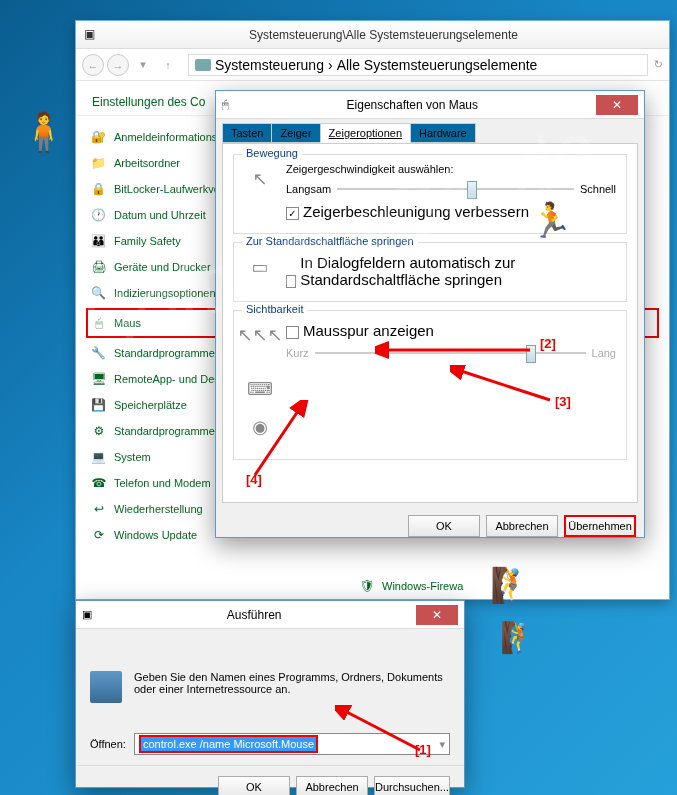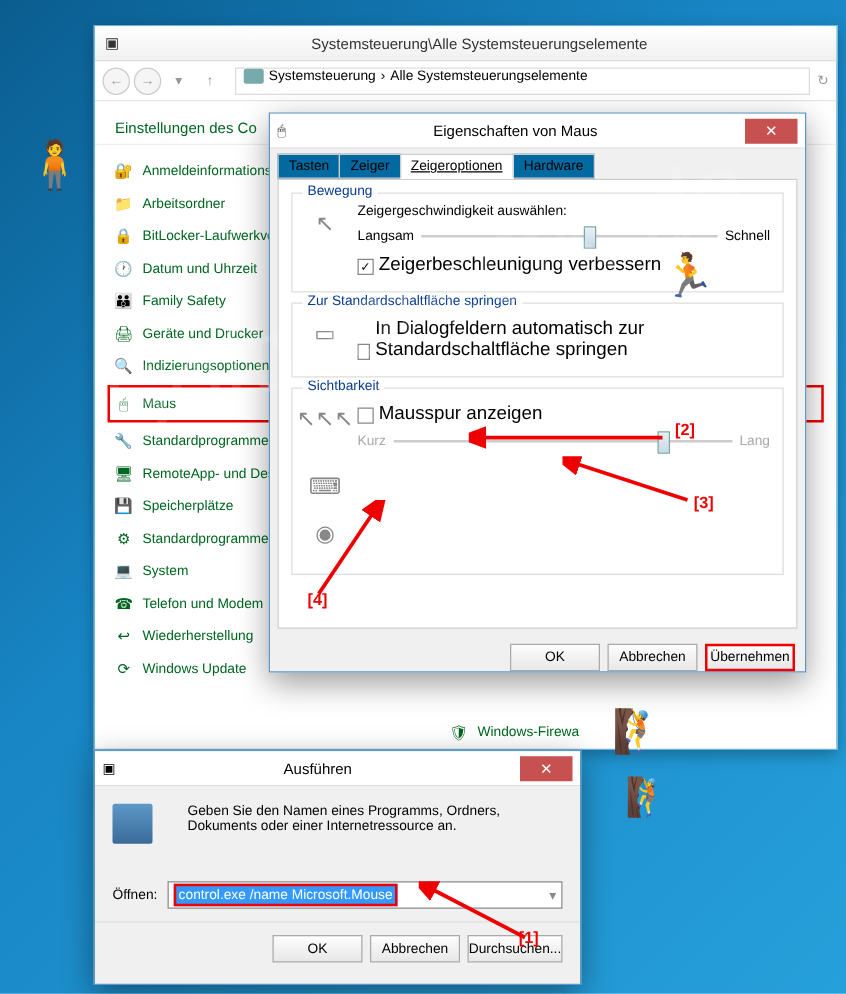--- a/index.html
+++ b/index.html
@@ -53,24 +53,24 @@
       border-bottom: 1px solid #e5e5e5;
     }
     .nav-btn {
       width: 22px; height: 22px; border-radius: 50%;
       border: 1px solid #ccc; background: #f5f5f5;
       display: flex; align-items: center; justify-content: center;
       margin-right: 3px; font-size: 11px; color: #999;
     }
     .breadcrumb {
       flex: 1;
-      display: flex; 
+      display: flex; align-items: center;
       border: 1px solid #ddd; height: 22px;
       padding: 0 4px; margin: 0 6px;
-      font-size: 11px;
+      font-size: 14px;
     }
     .breadcrumb span { margin: 0 2px; }
     .cp-icon { width: 16px; height: 12px; background: #7aa; border-radius: 2px; margin-right: 4px; display: inline-block; }
     .settings-header {
       padding: 14px 16px 6px;
       font-size: 12px;
       color: #006621;
       border-bottom: 1px solid #eee;
     }
     .cp-list {
@@ -210,21 +210,22 @@
       top: 600px; left: 75px;
       width: 390px; height: 188px;
       background: #f0f0f0;
       border: 1px solid #5d99c8;
       box-shadow: 0 8px 24px rgba(0,0,0,0.4);
       z-index: 20;
     }
     .run-body {
       padding: 14px;
       display: flex;
-      gap: 28px;
+      gap: 12px;
+      margin-top: 28px;
     }
     .run-icon {
       width: 32px; height: 32px;
       background: linear-gradient(#5d99c8, #3a6a98);
       border-radius: 2px;
     }
     .run-text { font-size: 11px; flex: 1; }
     .run-input-row {
       display: flex; align-items: center;
       padding: 16px 14px 10px;

